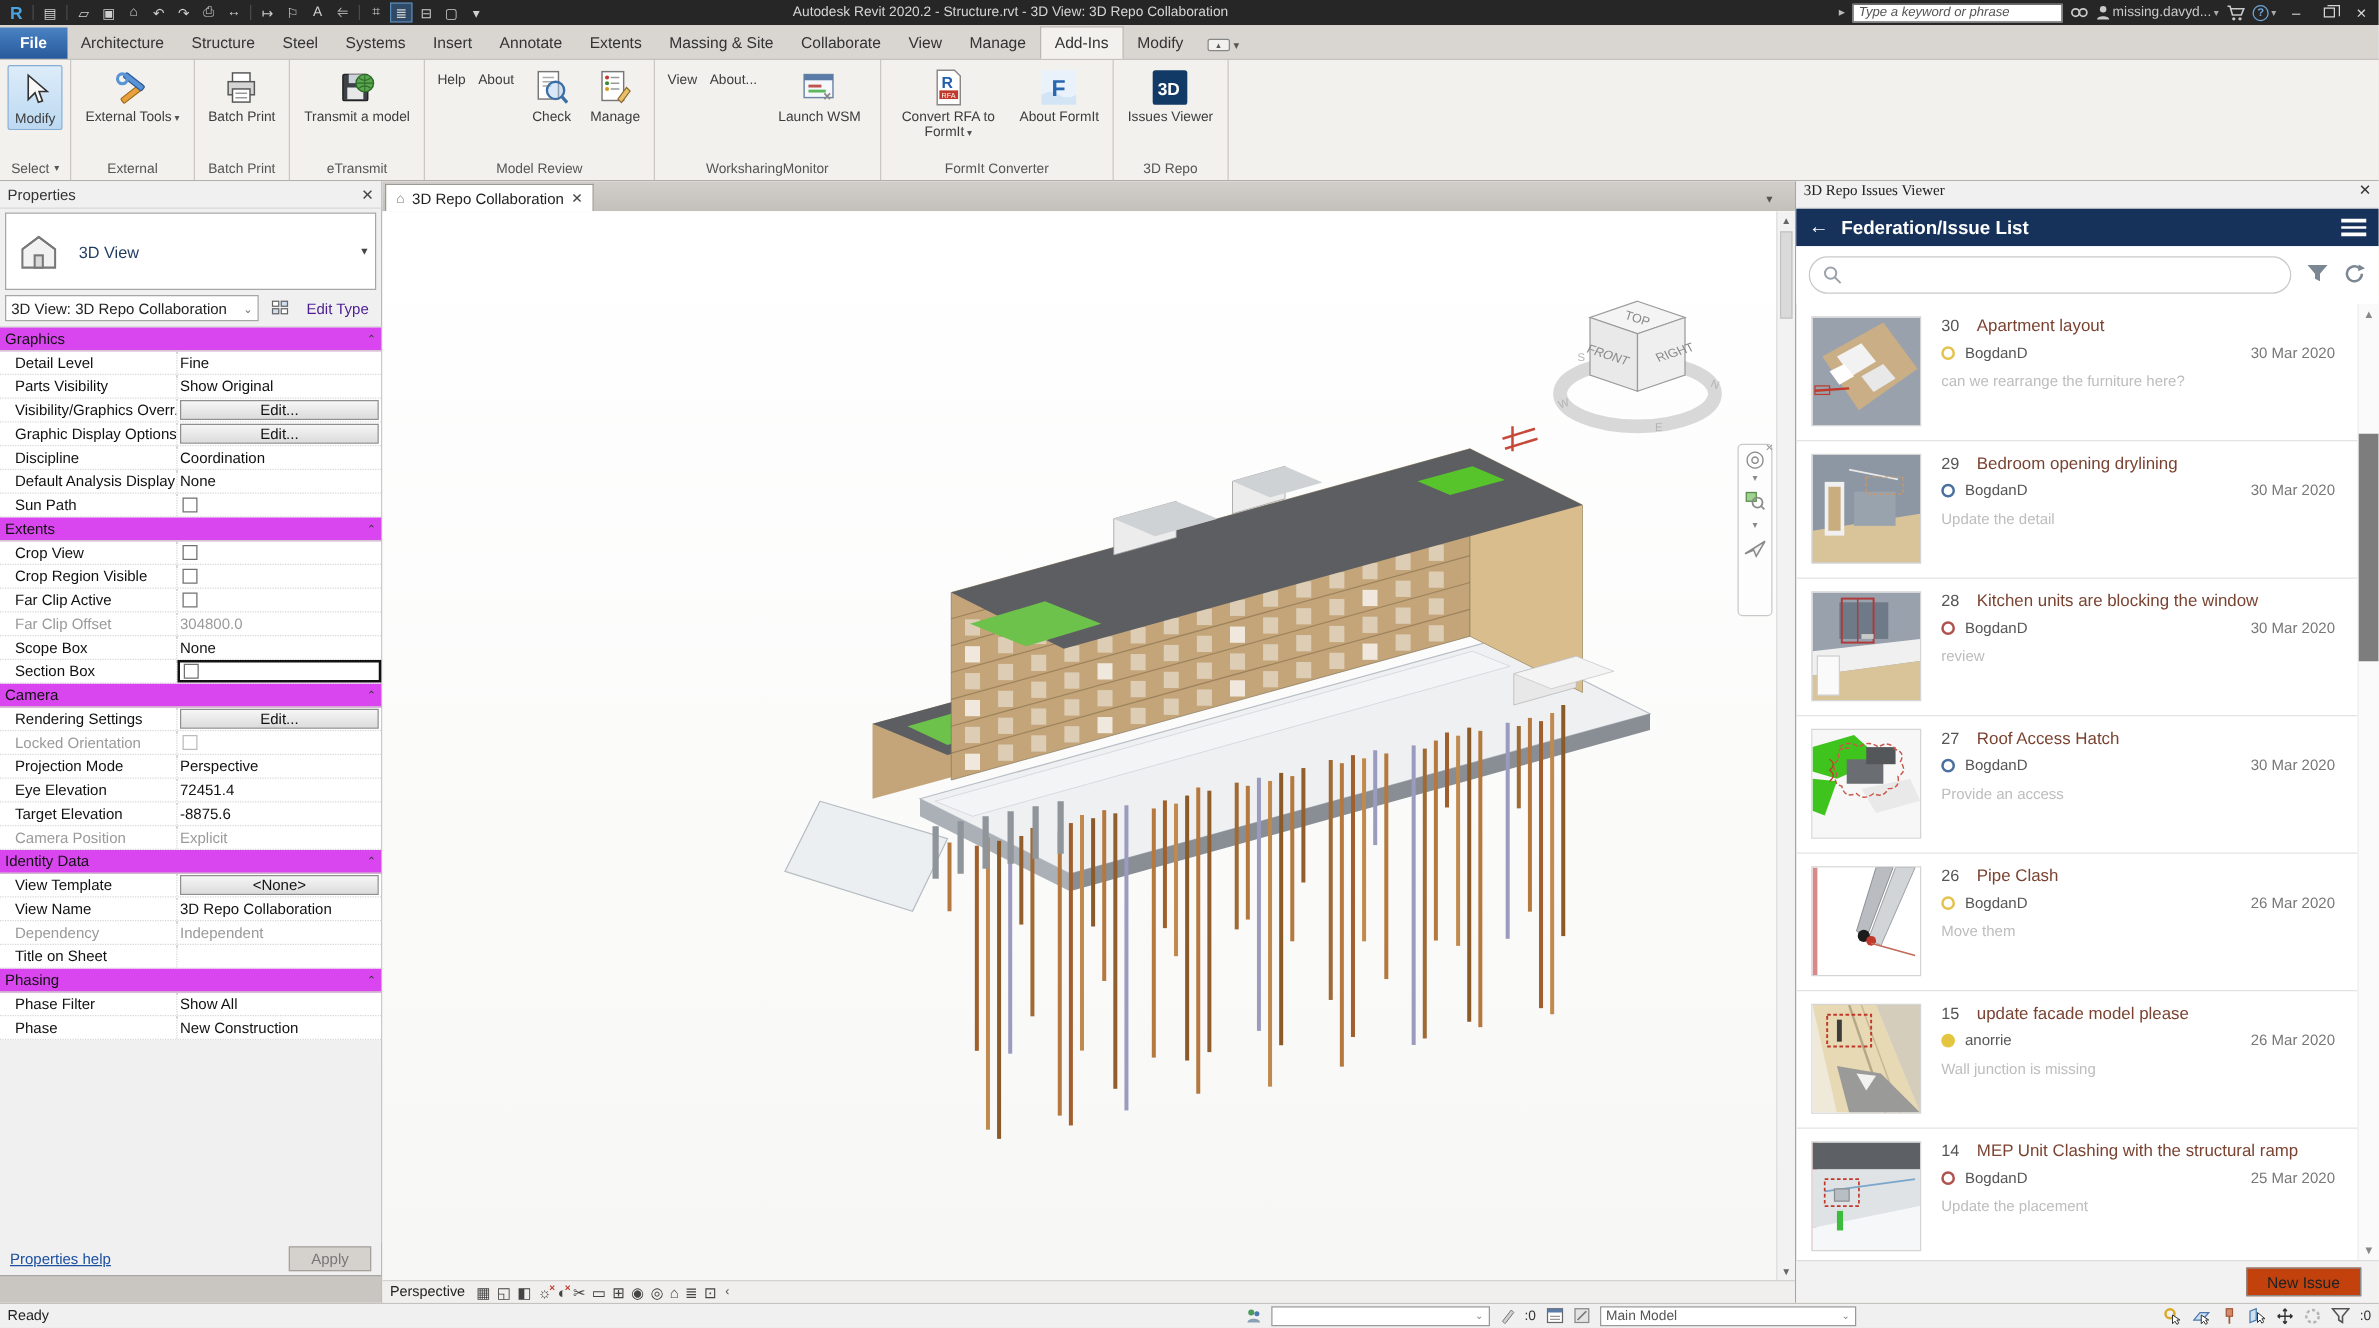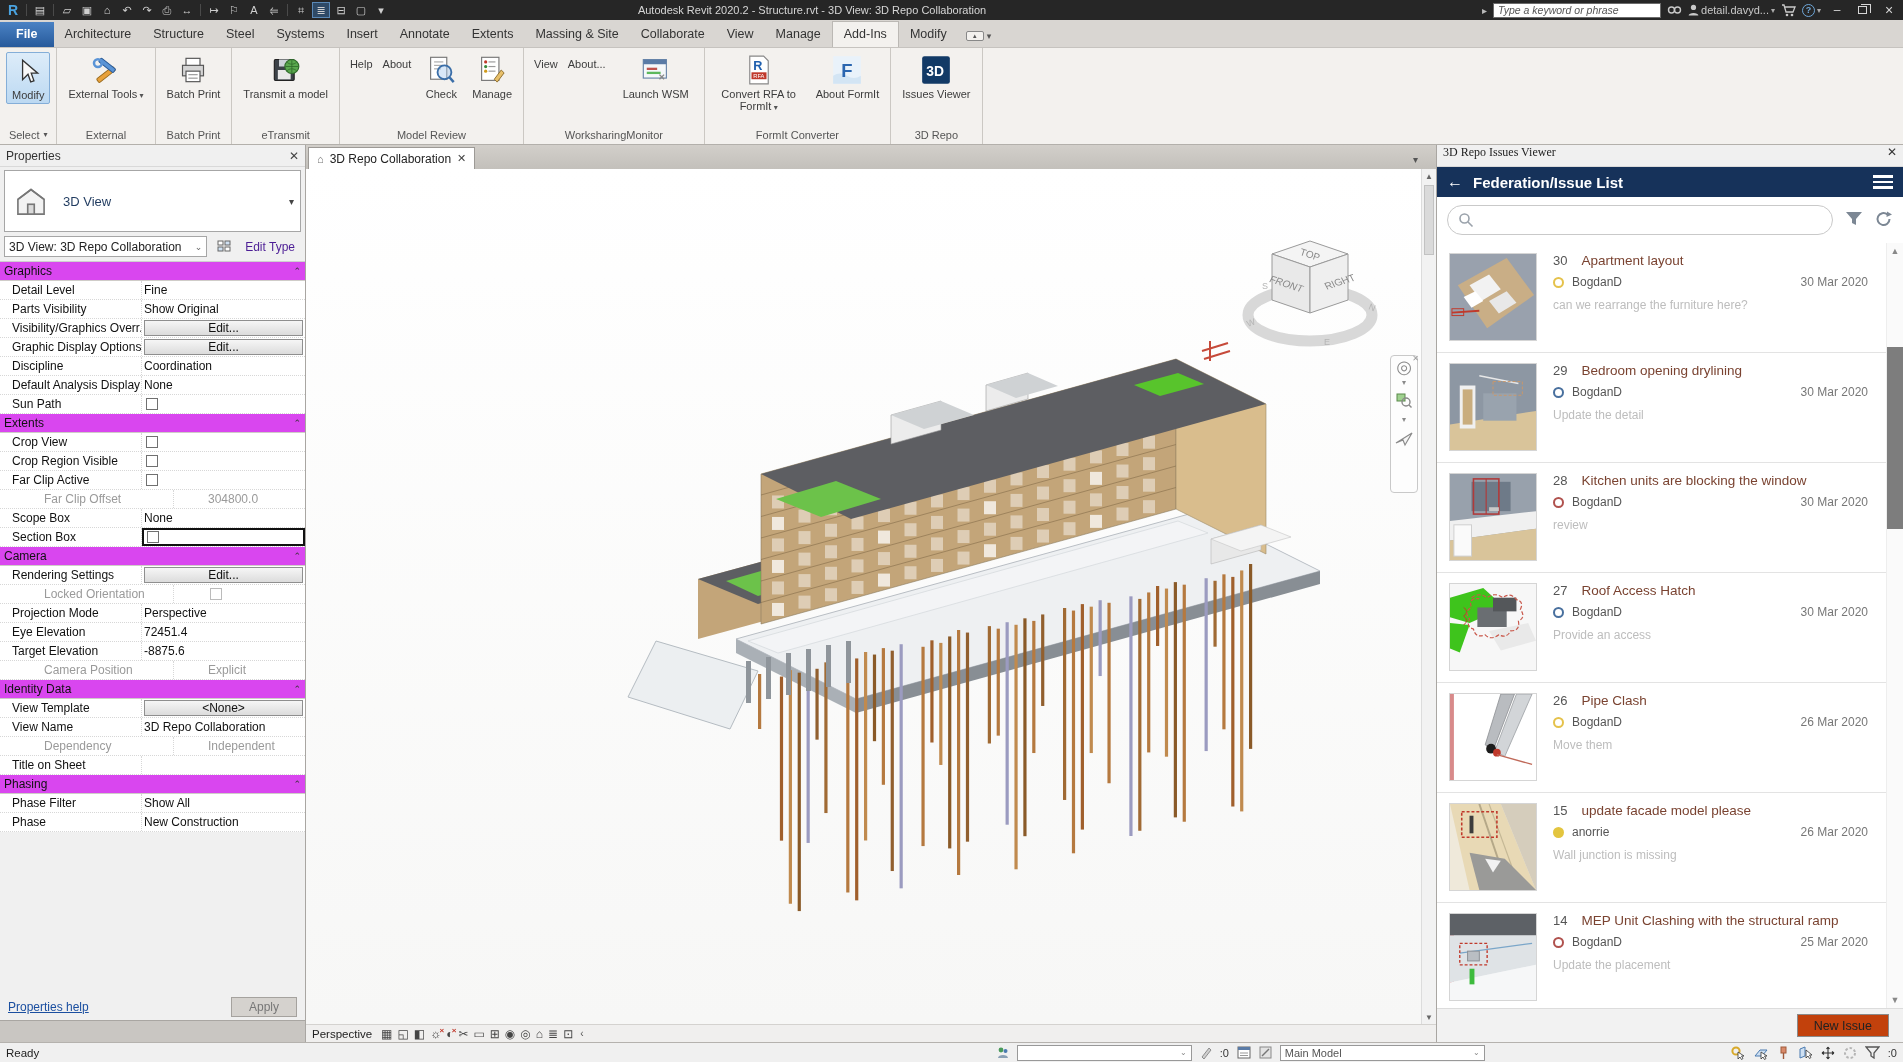--- a/index.html
+++ b/index.html
@@ -58,21 +58,21 @@
   .selrow { display:flex; align-items:center; gap:4px; padding:2px 4px 4px; }
   .typesel { flex:1; height:21px; background:#fff; border:1px solid #a6a6a6; display:flex; align-items:center; font-size:12px; color:#222; padding:0 4px; }
   .typesel .dd { margin-left:auto; color:#666; font-size:9px; }
   .edittype { height:21px; display:flex; align-items:center; gap:14px; font-size:12px; color:#4c1d95; padding:0 5px; border:1px solid transparent; }
   .pgrid { background:#fff; border-top:1px solid #cfcfcf; }
   .psection { height:19px; background:#d946ef; border-bottom:1px solid #cfccc8; display:flex; align-items:center; padding:0 4px; font-size:12px; color:#111; }
   .psection .chev { margin-left:auto; font-size:9px; color:#333; }
   .prow { height:19px; display:flex; border-bottom:1px dotted #d7d7d7; align-items:stretch; }
   .pname { width:142px; padding:2px 2px 0 12px; color:#111; border-right:1px dotted #d7d7d7; overflow:hidden; white-space:nowrap; }
   .pval { flex:1; padding:1px 2px; display:flex; align-items:center; color:#111; }
-  .prow.disabled .pname, .prow.disabled .pval { color:#9a9a9a;margin-left:32px; }
+  .prow.disabled .pname, .prow.disabled .pval { color:#9a9a9a; }
   .pval.num-dim { color:#7d8fb3; }
   .pval .pbtn { flex:1; height:16px; background:linear-gradient(#f6f6f6,#dcdcdc); border:1px solid #8f8f8f; font-size:12px; display:flex; align-items:center; justify-content:center; color:#111; }
   .pval .chk { width:12px; height:12px; border:1px solid #707070; background:#fff; margin-left:2px; }
   .prow.selected .pval { border:2px solid #111; padding:0 1px; }
   .prow.disabled .chk { border-color:#bbb; }
   .props-fill { flex:1; background:#f0f0f0; }
   .helprow { height:26px; display:flex; align-items:center; padding:0 8px; }
   .helplink { color:#1b4fa0; text-decoration:underline; font-size:12px; }
   .applybtn { margin-left:auto; width:66px; height:20px; background:#d5d2ce; border:1px solid #a5a29e; color:#777; font-size:12px; display:flex; align-items:center; justify-content:center; }
   .pp-tabs { height:22px; display:flex; background:#c9c6c2; border-top:1px solid #a9a6a2; }
@@ -179,21 +179,21 @@
           <circle cx="4.5" cy="6" r="3" fill="none" stroke="#c9c9c9" stroke-width="1.4"></circle>
           <circle cx="10.5" cy="6" r="3" fill="none" stroke="#c9c9c9" stroke-width="1.4"></circle>
           <path d="M7 5h1" stroke="#c9c9c9"></path>
         </svg>
     </span>
     <span class="tbi">
       <svg width="11" height="12" viewBox="0 0 11 12">
           <circle cx="5.5" cy="3.4" r="2.6" fill="#c9c9c9"></circle>
           <path d="M0.6 11.6 C0.6 8 10.4 8 10.4 11.6 Z" fill="#c9c9c9"></path>
         </svg>
-      <span>detail.davyd...</span>
+      <span>missing.davyd...</span>
         <span class="caret">▾</span>
     </span>
     <span class="tbi">
       <svg width="15" height="13" viewBox="0 0 15 13">
           <path d="M1 1h2l2 7h7l2-5H4" fill="none" stroke="#c9c9c9" stroke-width="1.3"></path>
           <circle cx="6" cy="11" r="1.3" fill="#c9c9c9"></circle>
           <circle cx="11" cy="11" r="1.3" fill="#c9c9c9"></circle>
         </svg>
     </span>
     <span class="tbi">

